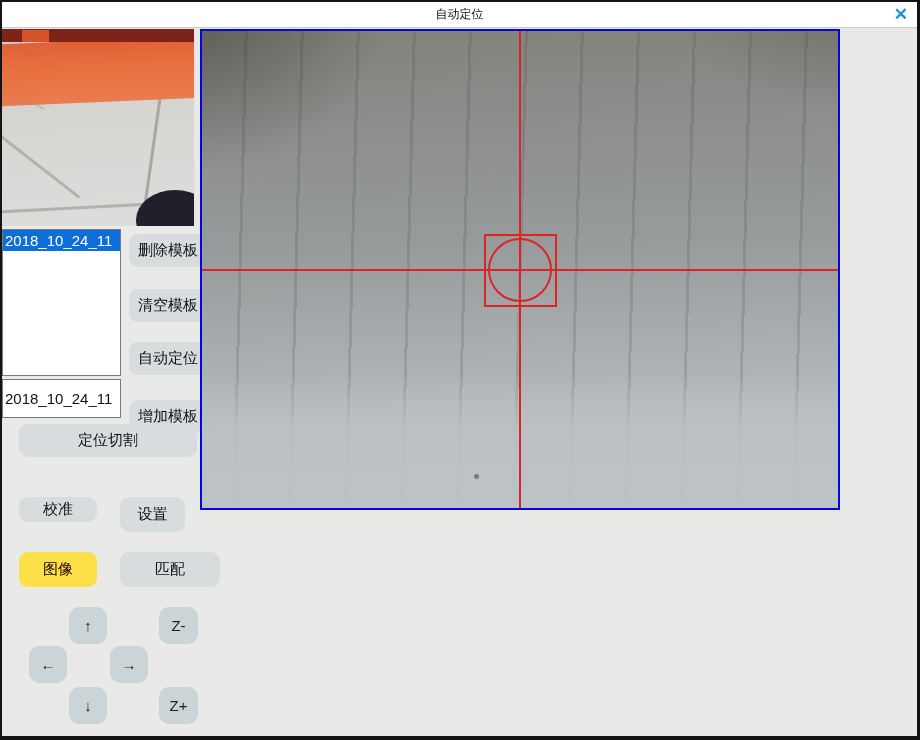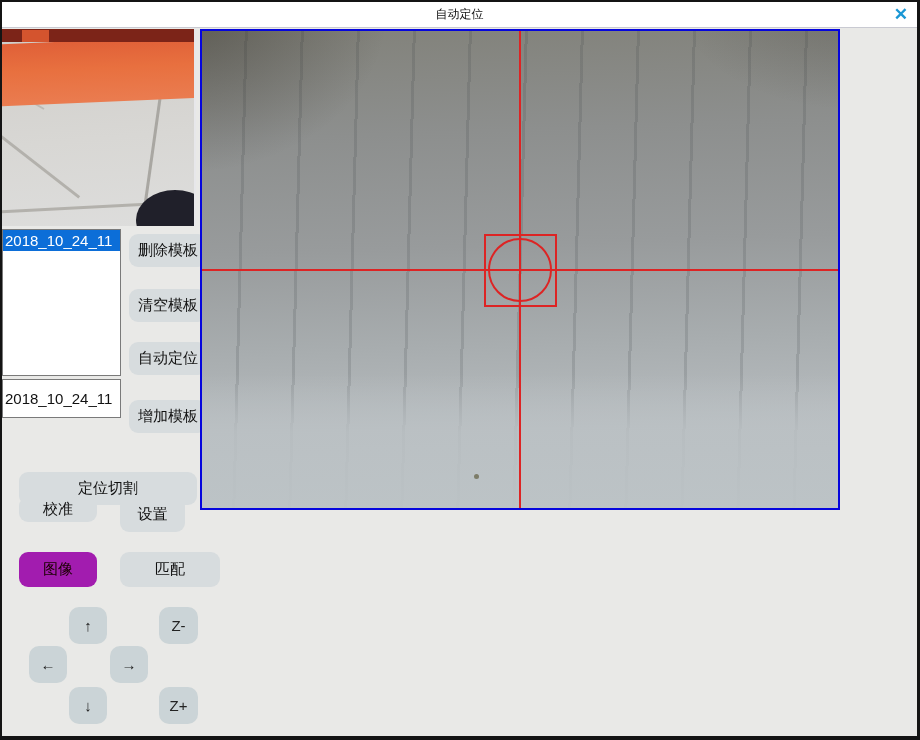--- a/index.html
+++ b/index.html
@@ -29,24 +29,24 @@
   .listbox{position:absolute;left:2px;top:229px;width:119px;height:147px;background:#fff;border:1px solid #7a7a7a;}
   .list-item{height:21px;line-height:21px;font-size:15px;padding-left:2px;color:#111;white-space:nowrap;overflow:hidden;}
   .list-item.selected{background:#0c6ed8;color:#fff;}
   .name-input{position:absolute;left:2px;top:379px;width:119px;height:39px;background:#fff;border:1px solid #7a7a7a;
     font-size:15px;color:#111;display:flex;align-items:center;padding-left:2px;white-space:nowrap;overflow:hidden;}
   
   .btn{position:absolute;display:flex;align-items:center;justify-content:center;
     background:#d7dcde;border:none;border-radius:9px;font-size:15px;color:#111;cursor:pointer;padding:0;margin-left:8px;}
   .btn.tpl{left:121px;width:78px;height:33px;}
   #btn-delete{top:234px;}  #btn-clear{top:289px;text-align:center;}  #btn-engrave{top:342px;}  #btn-add{top:400px;}
-  #btn-poscut{left:11px;top:472px;width:178px;height:33px;}
+  #btn-poscut{left:11px;top:424px;width:178px;height:33px;}
   #btn-calib{left:11px;top:497px;width:78px;height:25px;}
   #btn-settings{left:112px;top:497px;width:65px;height:35px;}
-  #btn-image{left:11px;top:552px;width:78px;height:35px;background:#a21caf;color:#1a0000;}
+  #btn-image{left:11px;top:552px;width:78px;height:35px;background:#fde047;color:#1a0000;}
   #btn-match{left:112px;top:552px;width:100px;height:35px;}
   .jog{background:#cbd4d7;border-radius:10px;width:38px;height:37px;font-size:15px;color:#222;}
   #jog-up{left:61px;top:607px;}   #jog-zminus{left:151px;top:607px;width:39px;}
   #jog-left{left:21px;top:646px;} #jog-right{left:102px;top:646px;}
   #jog-down{left:61px;top:687px;} #jog-zplus{left:151px;top:687px;width:39px;}
   
   .camera{position:absolute;left:200px;top:29px;width:640px;height:481px;border:2px solid #0505dd;overflow:hidden;}
   .cam-bg{position:absolute;inset:0;
     background:linear-gradient(178deg,#82827b 0%,#8d8f8e 22%,#989b9c 45%,#a8adaf 65%,#b7bcbf 82%,#bdc2c5 100%);}
   .cam-stripes{position:absolute;inset:-10px;

